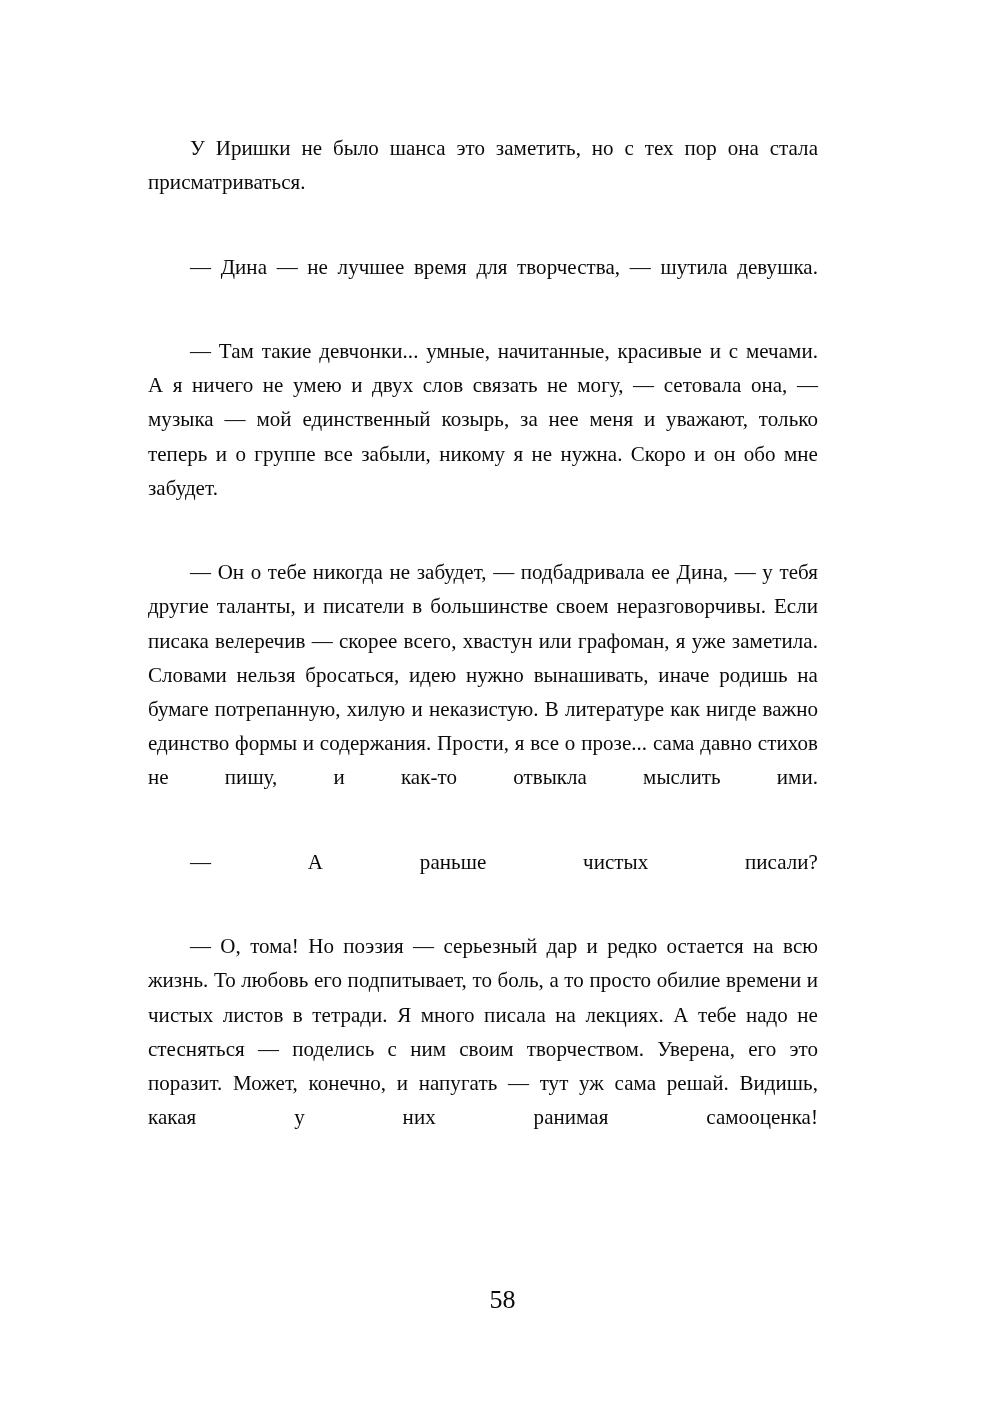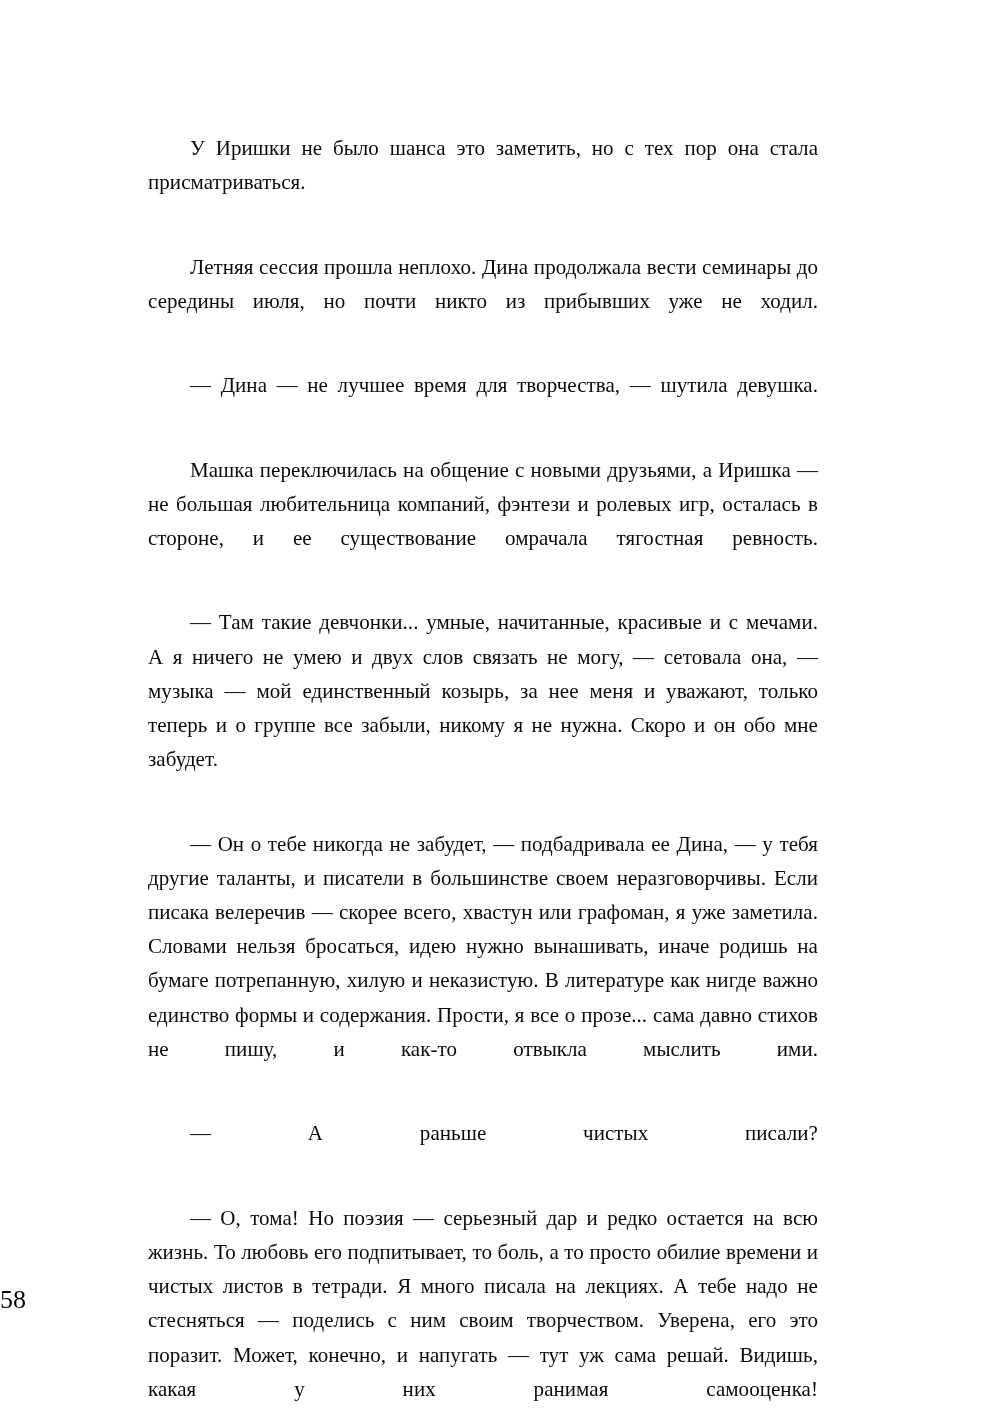--- a/index.html
+++ b/index.html
@@ -37,37 +37,35 @@
   .para::after {
     content: "";
     display: inline-block;
     width: 100%;
   }
   .page-number {
     position: absolute;
     left: 0;
     right: 0;
     top: 1285px;
-    text-align: left;
+    text-align: center;
     font-size: 26px;
     line-height: 30px;
     font-family: "Liberation Serif", "DejaVu Serif", serif;
     color: #0a0a0a;
   }
 </style>
 </head>
 <body>
 
 <div class="page">
 
   <div class="text-block">
     <p class="para">У Иришки не было шанса это заметить, но с тех пор она стала присматриваться.</p>
-    <p class="para">Летняя сессия прошла неплохо. Дина продолжала вести семинары до середины июля, но почти никто из прибывших уже не ходил.</p>
     <p class="para">— Дина — не лучшее время для творчества, — шутила девушка.</p>
-    <p class="para">Машка переключилась на общение с новыми друзьями, а Иришка — не большая любительница компаний, фэнтези и ролевых игр, осталась в стороне, и ее существование омрачала тягостная ревность.</p>
     <p class="para">— Там такие девчонки... умные, начитанные, красивые и с мечами. А я ничего не умею и двух слов связать не могу, — сетовала она, — музыка — мой единственный козырь, за нее меня и уважают, только теперь и о группе все забыли, никому я не нужна. Скоро и он обо мне забудет.</p>
     <p class="para">— Он о тебе никогда не забудет, — подбадривала ее Дина, — у тебя другие таланты, и писатели в большинстве своем неразговорчивы. Если писака велеречив — скорее всего, хвастун или графоман, я уже заметила. Словами нельзя бросаться, идею нужно вынашивать, иначе родишь на бумаге потрепанную, хилую и неказистую. В литературе как нигде важно единство формы и содержания. Прости, я все о прозе... сама давно стихов не пишу, и как-то отвыкла мыслить ими.</p>
     <p class="para">— А раньше чистых писали?</p>
     <p class="para">— О, тома! Но поэзия — серьезный дар и редко остается на всю жизнь. То любовь его подпитывает, то боль, а то просто обилие времени и чистых листов в тетради. Я много писала на лекциях. А тебе надо не стесняться — поделись с ним своим творчеством. Уверена, его это поразит. Может, конечно, и напугать — тут уж сама решай. Видишь, какая у них ранимая самооценка!</p>
   </div>
 
   <div class="page-number">58</div>
 
 </div>
 

